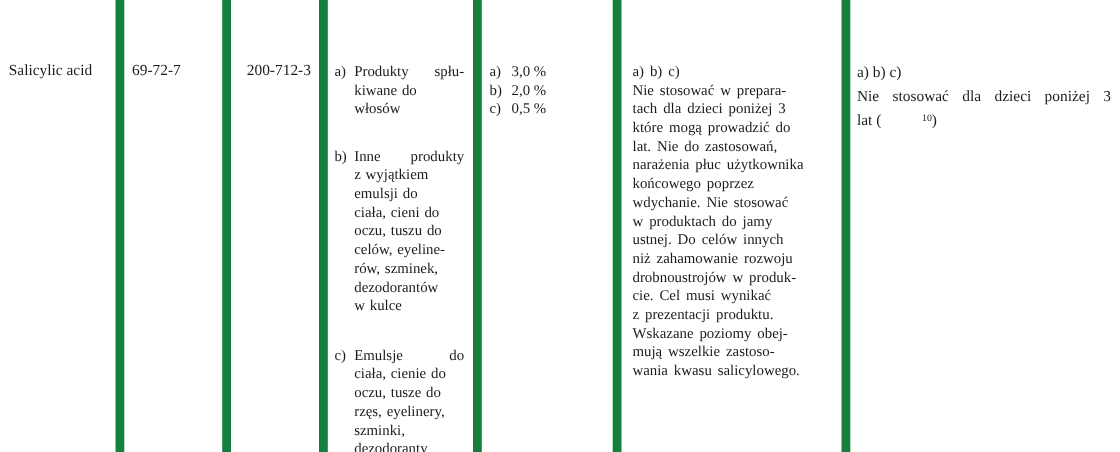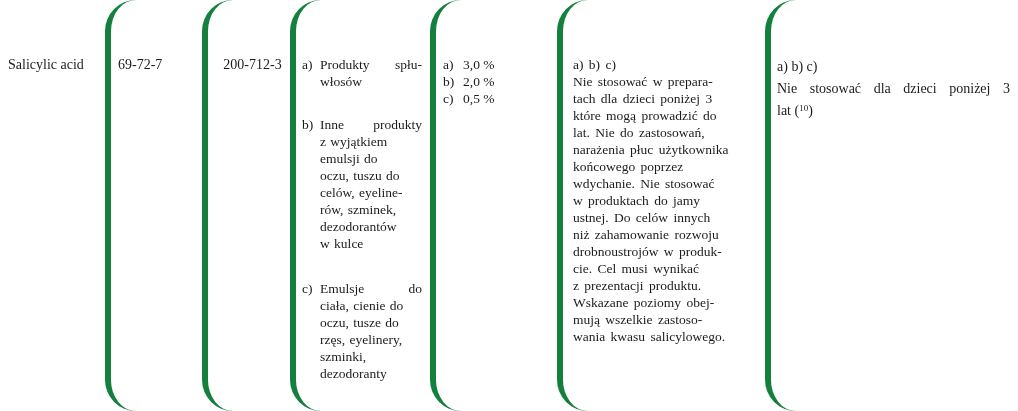--- a/index.html
+++ b/index.html
@@ -22,21 +22,21 @@
     display: flex;
     width: 1018px;
     height: 411px;
   }
   .col {
     box-sizing: border-box;
     height: 100%;
     padding-top: 56px;
     overflow: hidden;
   }
-  .col + .col { border-left: 6px solid #15803d; border-radius: 31px; }
+  .col + .col { border-left: 8px solid #15803d; }
   .c1 { width: 105px; padding-left: 8px;  font-size: 14px; }
   .c2 { width: 97px;  padding-left: 7px;  font-size: 14px; }
   .c3 { width: 88px;  padding-left: 7px;  font-size: 14px; text-align: center; }
   .c4 { width: 140px; padding-left: 6px;  padding-right: 8px; }
   .c5 { width: 127px; padding-left: 7px; }
   .c6 { width: 208px; padding-left: 10px; padding-right: 9px; }
   .c7 { width: 253px; padding-left: 6px;  padding-right: 8px; font-size: 14px; line-height: 22px; }
 
   .line { white-space: nowrap; }
   .c4 .line, .c6 .line { white-space: normal; }
@@ -52,21 +52,21 @@
 
   
   .conc-row { display: flex; }
   .conc-label { width: 20px; flex-shrink: 0; }
 
   
   .c6 .line { word-spacing: 2px; }
 
   
   .c7 .jline { text-align: justify; text-align-last: justify; }
-  sup { font-size: 9px; line-height: 0; vertical-align: 4px; }
+  sup { font-size: 9px; line-height: 0; vertical-align: 4px; margin-left: 37px; }
 </style>
 </head>
 <body>
 
 <div class="page">
   <div class="tbl">
 
     <div class="col c1">
       <div class="line">Salicylic acid</div>
     </div>
@@ -77,29 +77,31 @@
 
     <div class="col c3">
       <div class="line">200-712-3</div>
     </div>
 
     <div class="col c4">
       <div class="hang-item">
         <span class="hang-label">a)</span>
         <div class="hang-lines">
             <div class="line">Produkty spłu-</div>
+            <div class="line">kiwane do</div>
             <div class="line">włosów</div>
           </div>
       </div>
       <div class="hang-item">
         <span class="hang-label">b)</span>
         <div class="hang-lines">
             <div class="line">Inne produkty</div>
             <div class="line">z wyjątkiem</div>
             <div class="line">emulsji do</div>
+            <div class="line">ciała, cieni do</div>
             <div class="line">oczu, tuszu do</div>
             <div class="line">celów, eyeline-</div>
             <div class="line">rów, szminek,</div>
             <div class="line">dezodorantów</div>
             <div class="line">w kulce</div>
           </div>
       </div>
       <div class="hang-item">
         <span class="hang-label">c)</span>
         <div class="hang-lines">

